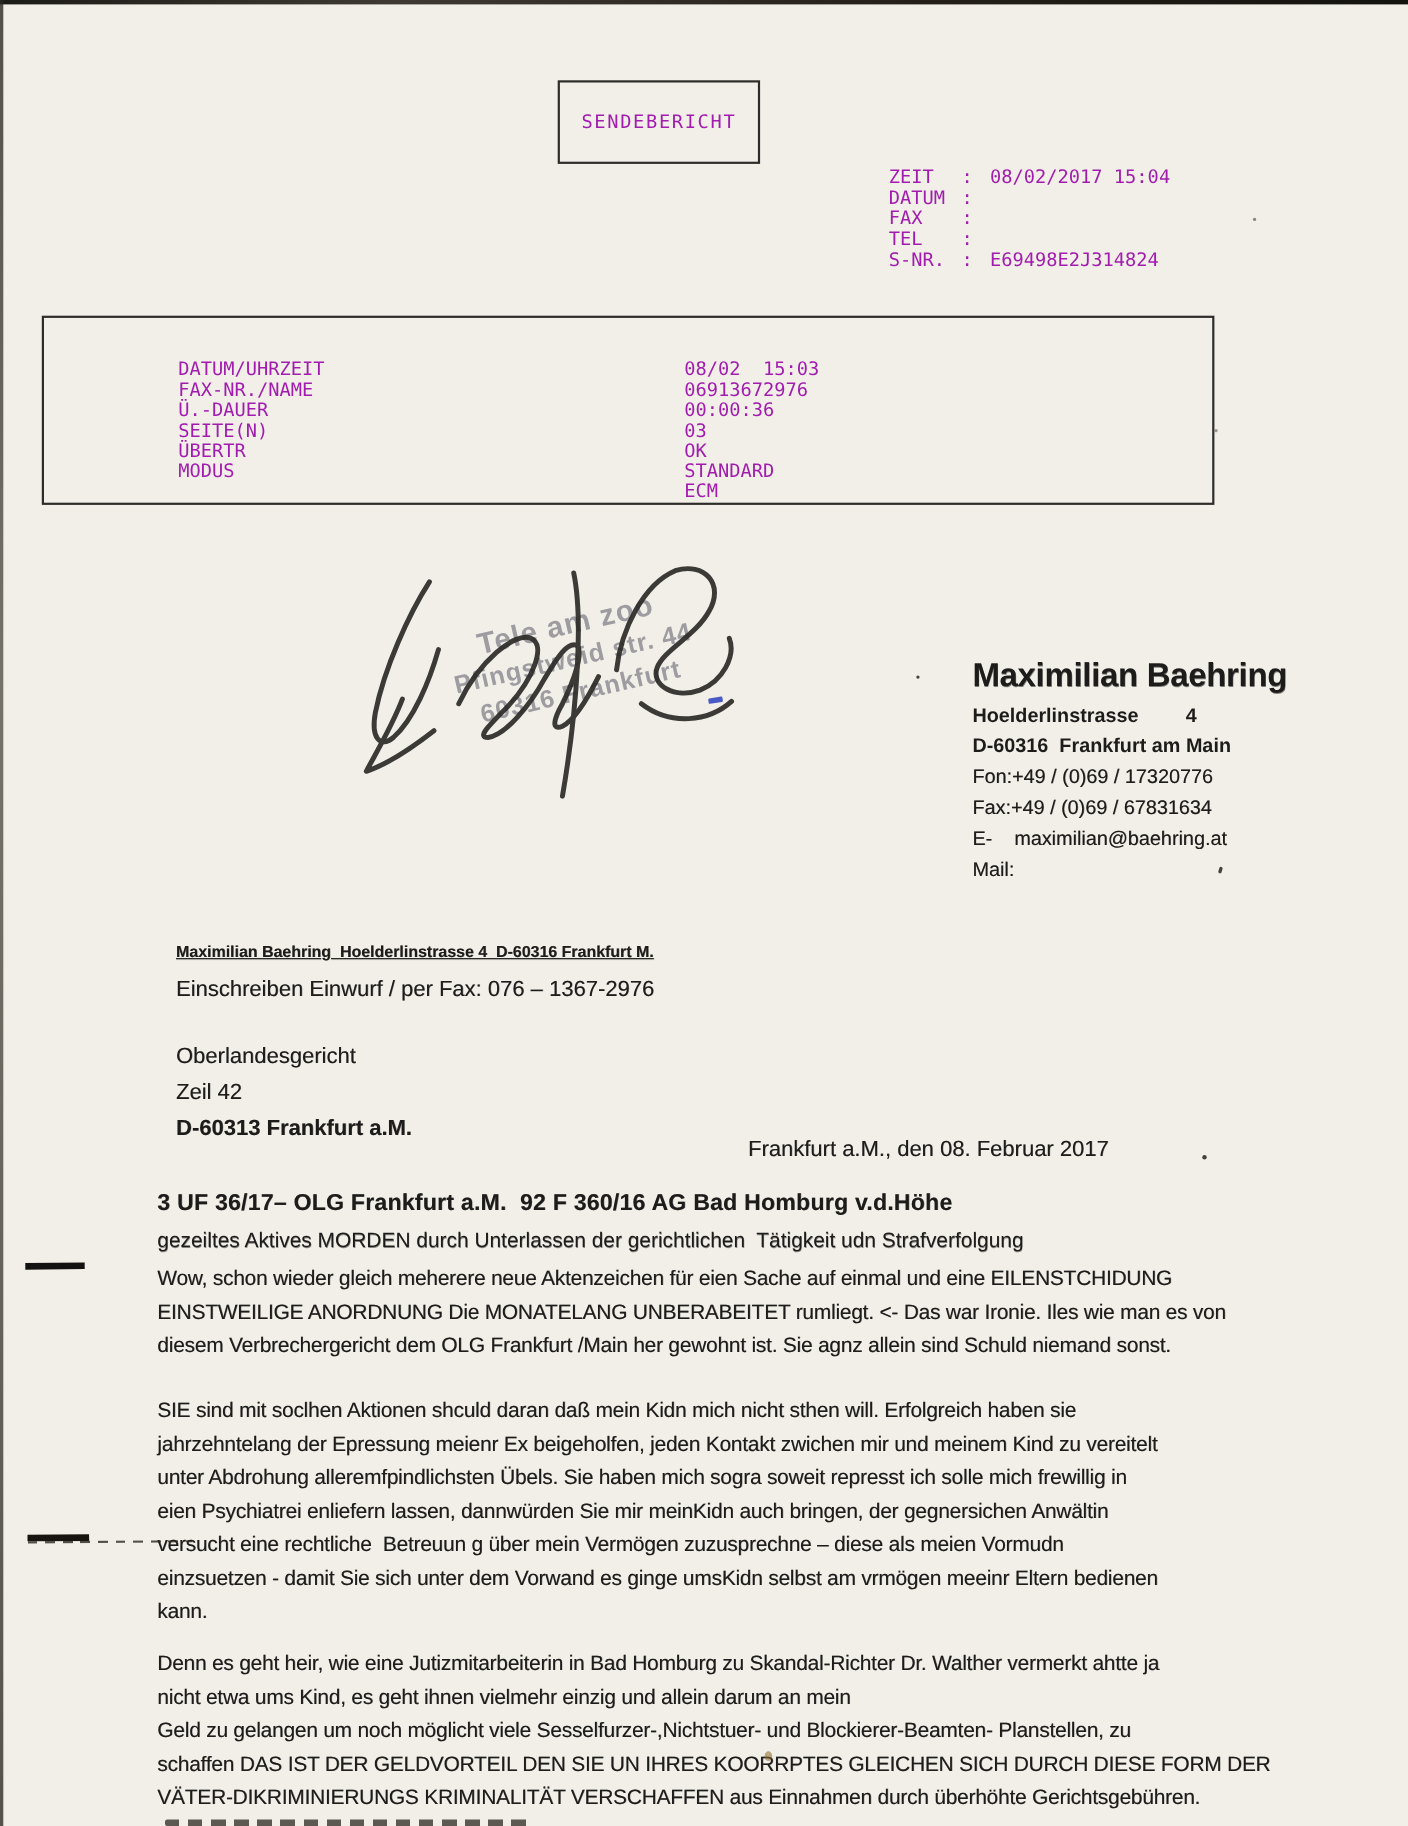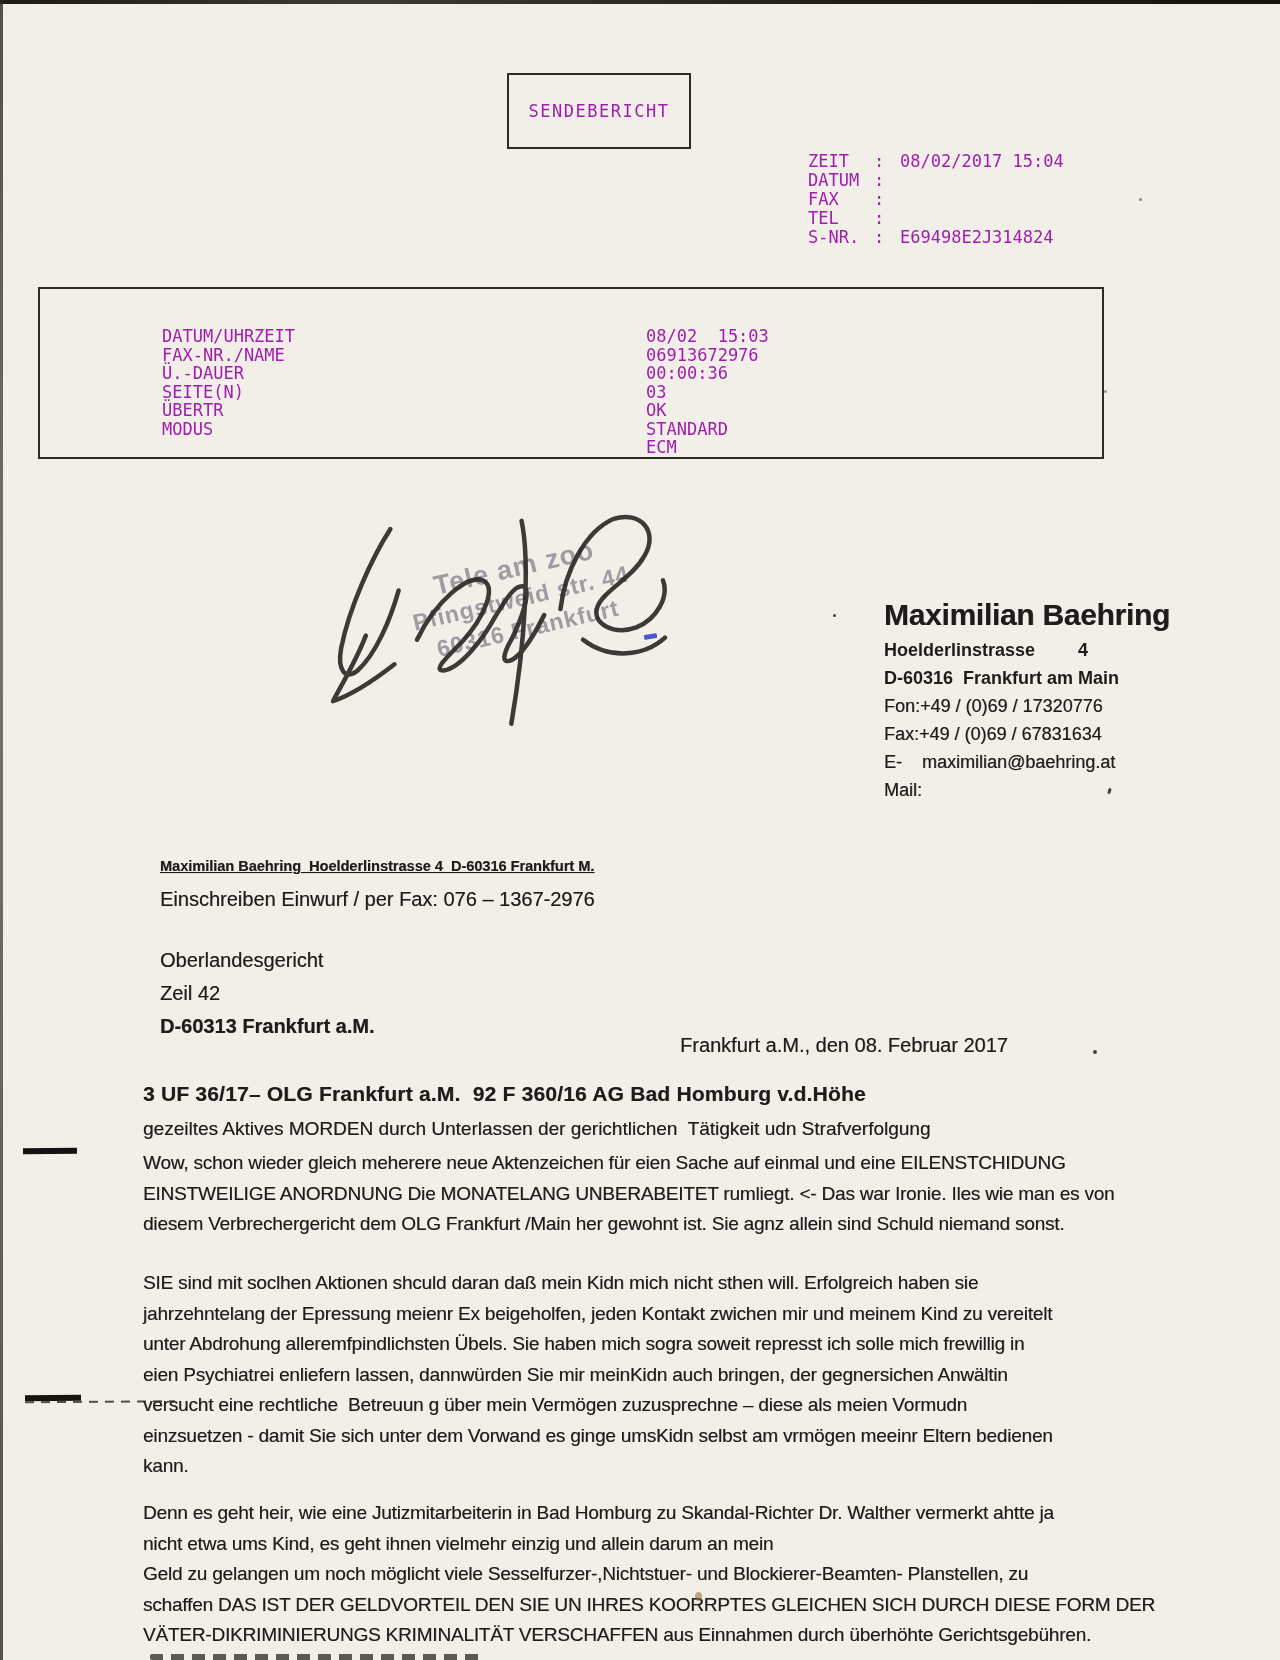--- a/index.html
+++ b/index.html
@@ -38,21 +38,21 @@
   .hf-label{display:inline-block;width:66px;}
   .hf-colon{display:inline-block;width:12px;}
   .hf-value{display:inline-block;padding-left:14px;white-space:pre;}
 
   
   .trans-box{
     position:absolute;left:38px;top:287px;width:1066px;height:172px;
     border:2px solid #2e2c29;box-sizing:border-box;
     padding:38px 0 0 122px;font-size:17px;line-height:18.5px;
   }
-  .tb-row{display:flex;white-space:pre;gap:24px;}
+  .tb-row{display:flex;white-space:pre;}
   .tb-label{display:inline-block;width:460px;}
   .tb-value{white-space:pre;}
 
   
   .stamp{
     position:absolute;left:356px;top:552px;width:330px;
     transform:rotate(-13deg);
     text-align:center;color:#87868c;opacity:.78;
     line-height:31px;letter-spacing:1px;
   }

